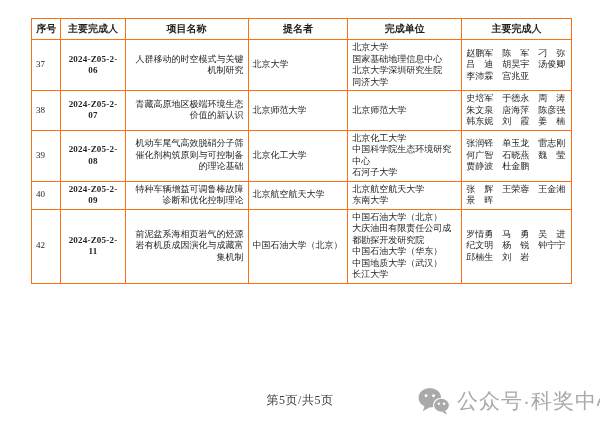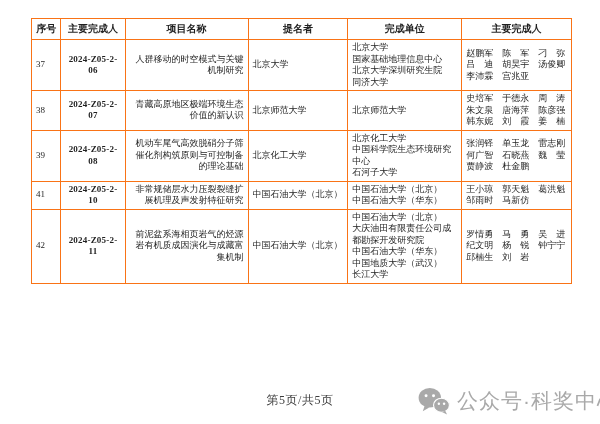--- a/index.html
+++ b/index.html
@@ -99,29 +99,29 @@
       <td class="c-id">2024-Z05-2-08</td>
       <td class="c-project">机动车尾气高效脱硝分子筛催化剂构筑原则与可控制备的理论基础</td>
       <td class="c-nom">北京化工大学</td>
       <td class="c-units multiline">北京化工大学
 中国科学院生态环境研究中心
 石河子大学</td>
       <td class="c-people multiline">张润铎　单玉龙　雷志刚
 何广智　石晓燕　魏　莹
 贾静波　杜金鹏</td>
     </tr>
-    <tr style="height:22px;">
-      <td class="c-no">41</td>
-      <td class="c-id">2024-Z05-2-10</td>
-      <td class="c-project">非常规储层水力压裂裂缝扩展机理及声发射特征研究</td>
-      <td class="c-nom">中国石油大学（北京）</td>
-      <td class="c-units multiline">中国石油大学（北京）
-中国石油大学（华东）</td>
-      <td class="c-people multiline">王小琼　郭天魁　葛洪魁
-邹雨时　马新仿</td>
+    <tr style="height:23px;">
+      <td class="c-no">40</td>
+      <td class="c-id">2024-Z05-2-09</td>
+      <td class="c-project">特种车辆增益可调鲁棒故障诊断和优化控制理论</td>
+      <td class="c-nom">北京航空航天大学</td>
+      <td class="c-units multiline">北京航空航天大学
+东南大学</td>
+      <td class="c-people multiline">张　辉　王荣蓉　王金湘
+景　晖</td>
     </tr>
     <tr style="height:65px;">
       <td class="c-no">42</td>
       <td class="c-id">2024-Z05-2-11</td>
       <td class="c-project">前泥盆系海相页岩气的烃源岩有机质成因演化与成藏富集机制</td>
       <td class="c-nom">中国石油大学（北京）</td>
       <td class="c-units multiline">中国石油大学（北京）
 大庆油田有限责任公司成都勘探开发研究院
 中国石油大学（华东）
 中国地质大学（武汉）

